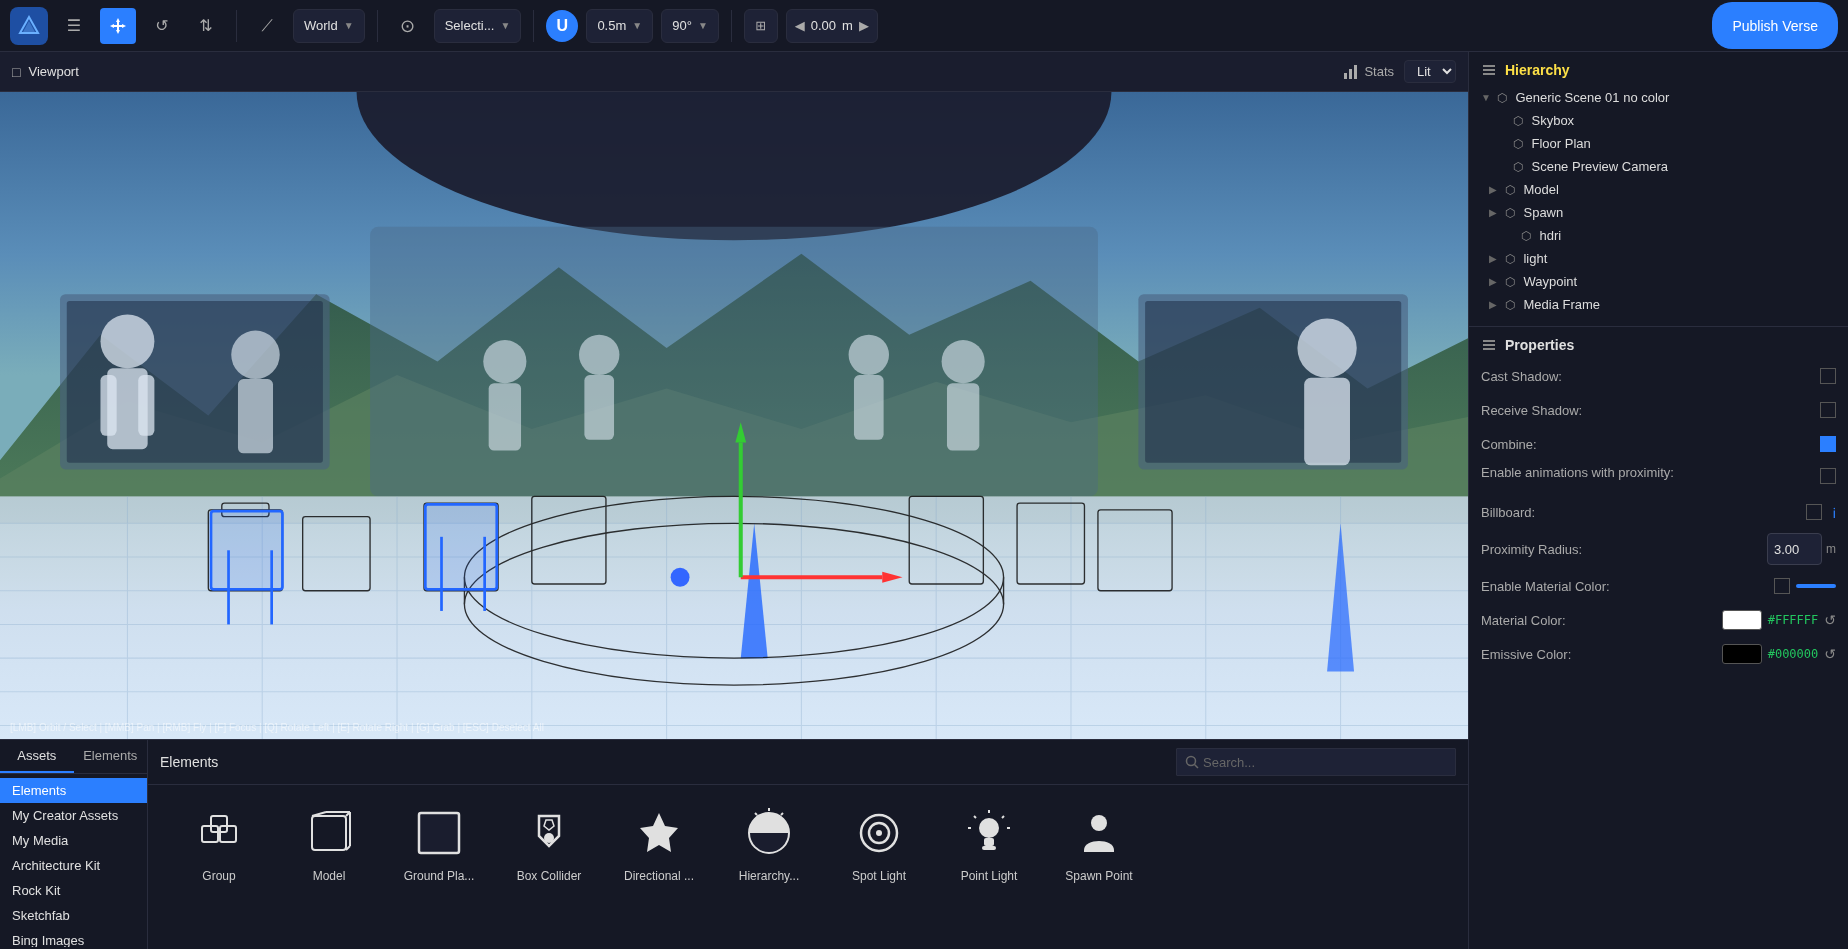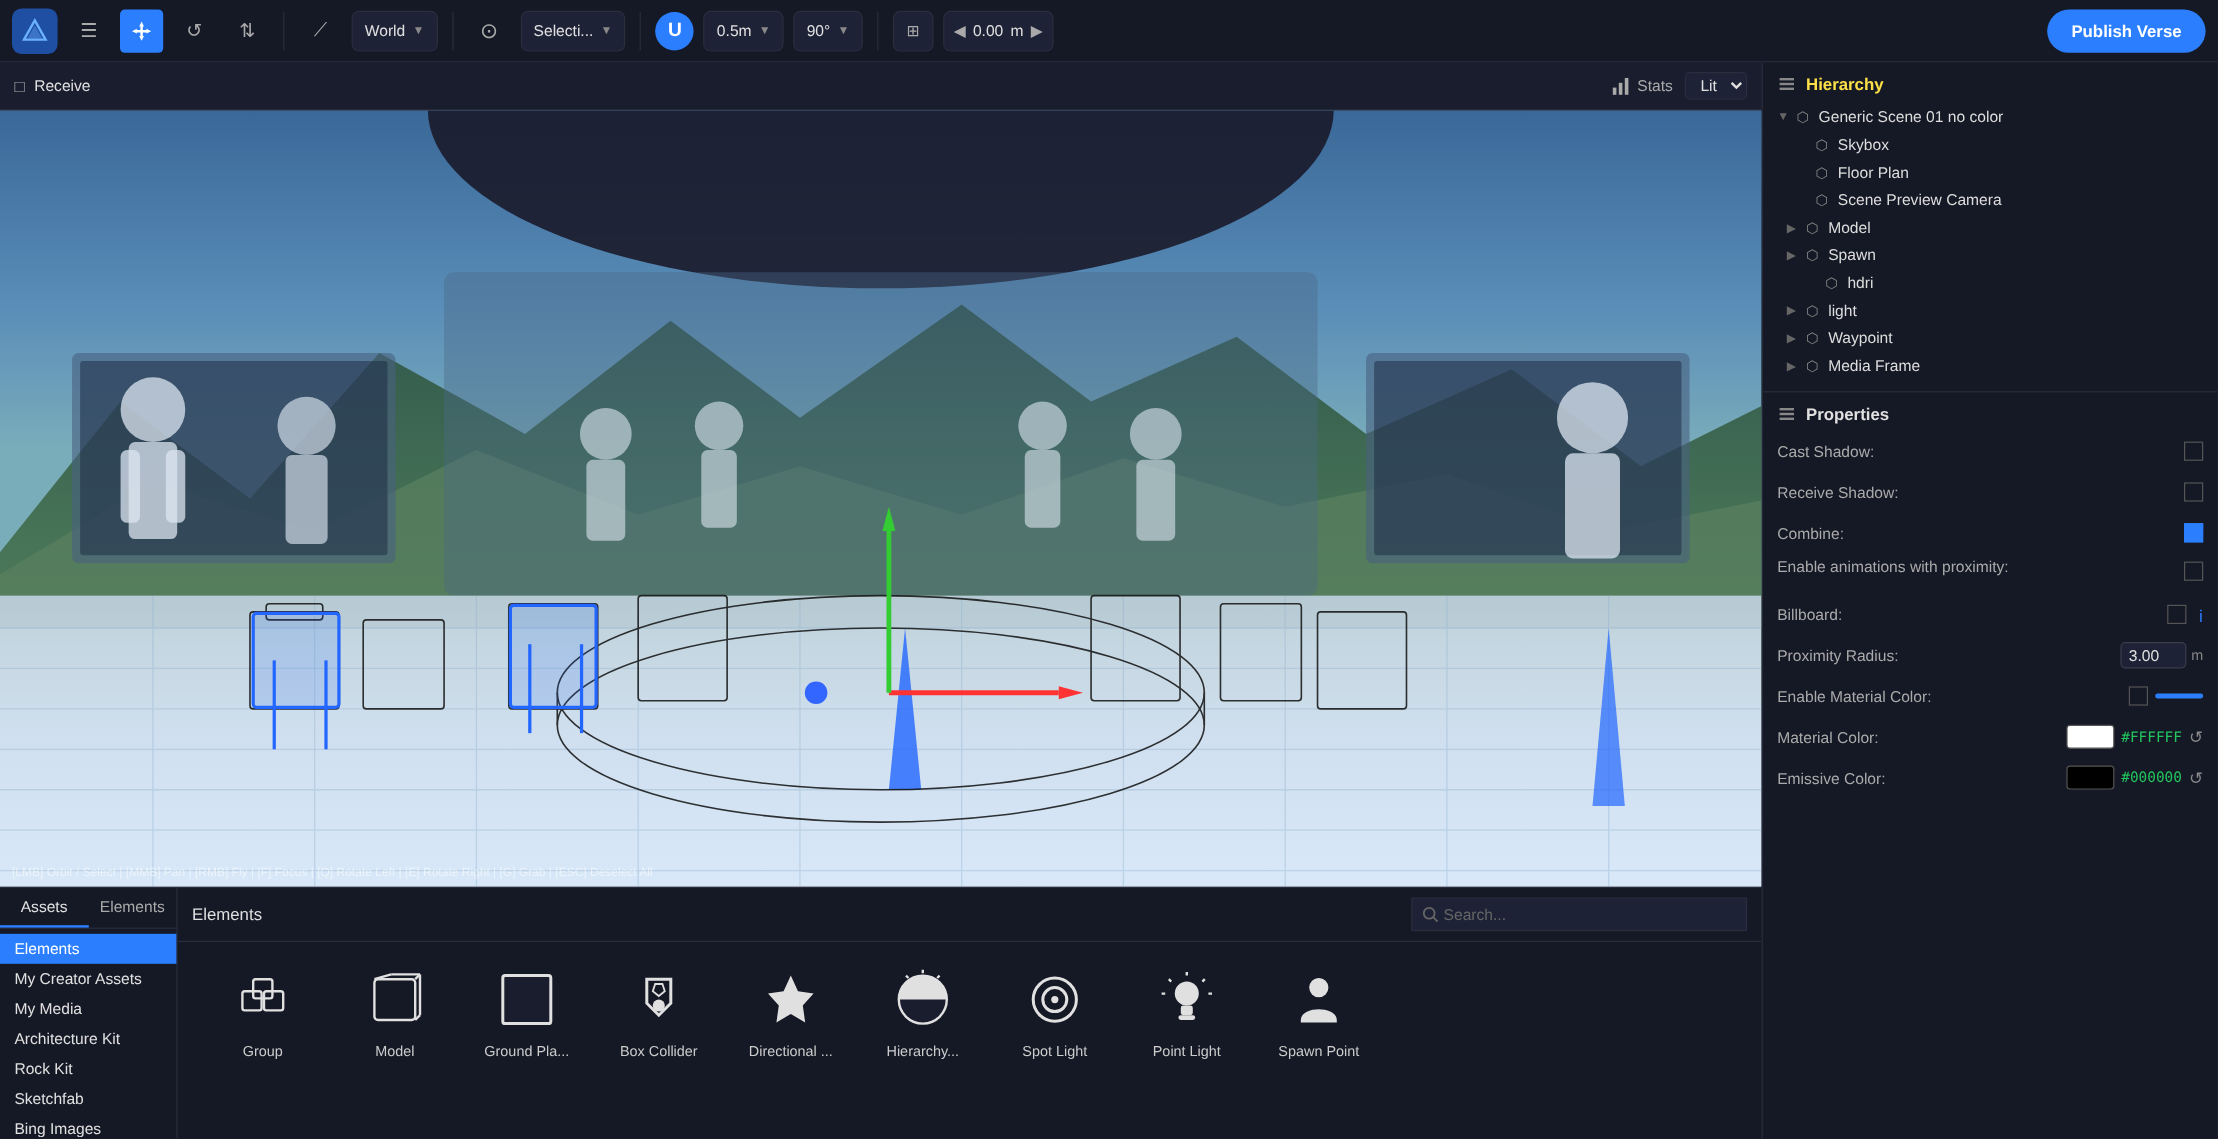--- a/index.html
+++ b/index.html
@@ -6,21 +6,21 @@
     body { background: #1a1d2e; color: #e0e0e0; font-family: 'Segoe UI', Arial, sans-serif; font-size: 13px; overflow: hidden; width: 1848px; height: 949px; display: flex; flex-direction: column; }
 
     
     .topbar { height: 52px; background: #151825; display: flex; align-items: center; padding: 0 10px; gap: 8px; border-bottom: 1px solid #2a2d3e; flex-shrink: 0; }
     .logo { width: 38px; height: 38px; background: #1e4fa3; border-radius: 8px; display: flex; align-items: center; justify-content: center; color: #fff; font-size: 18px; }
     .icon-btn { width: 36px; height: 36px; background: transparent; border: none; color: #aaa; cursor: pointer; display: flex; align-items: center; justify-content: center; border-radius: 4px; font-size: 16px; }
     .icon-btn.active { background: #2b7fff; color: #fff; }
     .separator { width: 1px; height: 32px; background: #2a2d3e; margin: 0 4px; }
     .dropdown-btn { height: 34px; background: #1e2236; border: 1px solid #2a2d3e; border-radius: 6px; color: #e0e0e0; cursor: pointer; display: flex; align-items: center; padding: 0 10px; gap: 6px; font-size: 13px; }
     .dropdown-btn .arrow { font-size: 10px; color: #888; }
-    .publish-btn { margin-left: auto; height: 36px; background: #2b7fff; border: none; border-radius: 20px; color: #fff; padding: 0 20px; font-size: 14px; font-weight: 700; cursor: pointer; }
+    .publish-btn { margin-left: auto; height: 47px; background: #2b7fff; border: none; border-radius: 20px; color: #fff; padding: 0 20px; font-size: 14px; font-weight: 400; cursor: pointer; }
     .grid-btn { width: 34px; height: 34px; background: #1e2236; border: 1px solid #2a2d3e; border-radius: 6px; display: flex; align-items: center; justify-content: center; cursor: pointer; color: #aaa; }
     .coord-group { display: flex; align-items: center; background: #1e2236; border: 1px solid #2a2d3e; border-radius: 6px; height: 34px; padding: 0 8px; gap: 6px; color: #e0e0e0; }
 
     
     .main { display: flex; flex: 1; overflow: hidden; }
 
     
     .viewport-container { flex: 1; display: flex; flex-direction: column; overflow: hidden; }
     .viewport-header { height: 40px; background: #1a1d2e; display: flex; align-items: center; padding: 0 12px; gap: 10px; border-bottom: 1px solid #2a2d3e; }
     .viewport-header-left { display: flex; align-items: center; gap: 8px; }
@@ -142,21 +142,21 @@
 </div>
 
 <div class="main">
 
   <div style="display:flex;flex-direction:column;flex:1;overflow:hidden;">
 
     <div class="viewport-container">
       <div class="viewport-header">
         <div class="viewport-header-left">
           <span class="viewport-title-icon">□</span>
-          <span class="viewport-title">Receive</span>
+          <span class="viewport-title">Viewport</span>
         </div>
         <div class="viewport-header-right">
           <div class="stats-btn">
             <svg width="16" height="16" viewBox="0 0 16 16" fill="#aaa">
                 <rect x="1" y="9" width="3" height="6"></rect>
                 <rect x="6" y="5" width="3" height="10"></rect>
                 <rect x="11" y="1" width="3" height="14"></rect>
               </svg>
             <span>Stats</span>
           </div>
@@ -537,21 +537,21 @@
         <span class="prop-label">Billboard:</span>
         <div style="display:flex;align-items:center;gap:6px;">
           <input type="checkbox" class="prop-checkbox" style="">
           <span class="info-icon">ℹ</span>
         </div>
       </div>
 
       <div class="prop-row">
         <span class="prop-label">Proximity Radius:</span>
         <div class="prop-input-num">
-          <input type="text" value="3.00" style="background: rgb(30, 34, 54); border: 1px solid rgb(58, 61, 78); border-radius: 4px; color: rgb(224, 224, 224); padding: 2px 6px; font-size: 13px; height: 22px; width: 55px; outline: none;">
+          <input type="text" value="3.00" style="background: rgb(30, 34, 54); border: 1px solid rgb(58, 61, 78); border-radius: 4px; color: rgb(224, 224, 224); padding: 2px 6px; font-size: 13px; height: 32px; width: 55px; outline: none;">
           <span class="prop-unit">m</span>
         </div>
       </div>
 
       <div class="prop-row material-color-row">
         <span class="enable-material-label">Enable Material Color:</span>
         <div style="display:flex;align-items:center;gap:6px;">
           <input type="checkbox" class="prop-checkbox" checked="" style="accent-color: rgb(43, 127, 255);">
           <div style="width:40px;height:4px;background:#2b7fff;border-radius:2px;"></div>
         </div>

